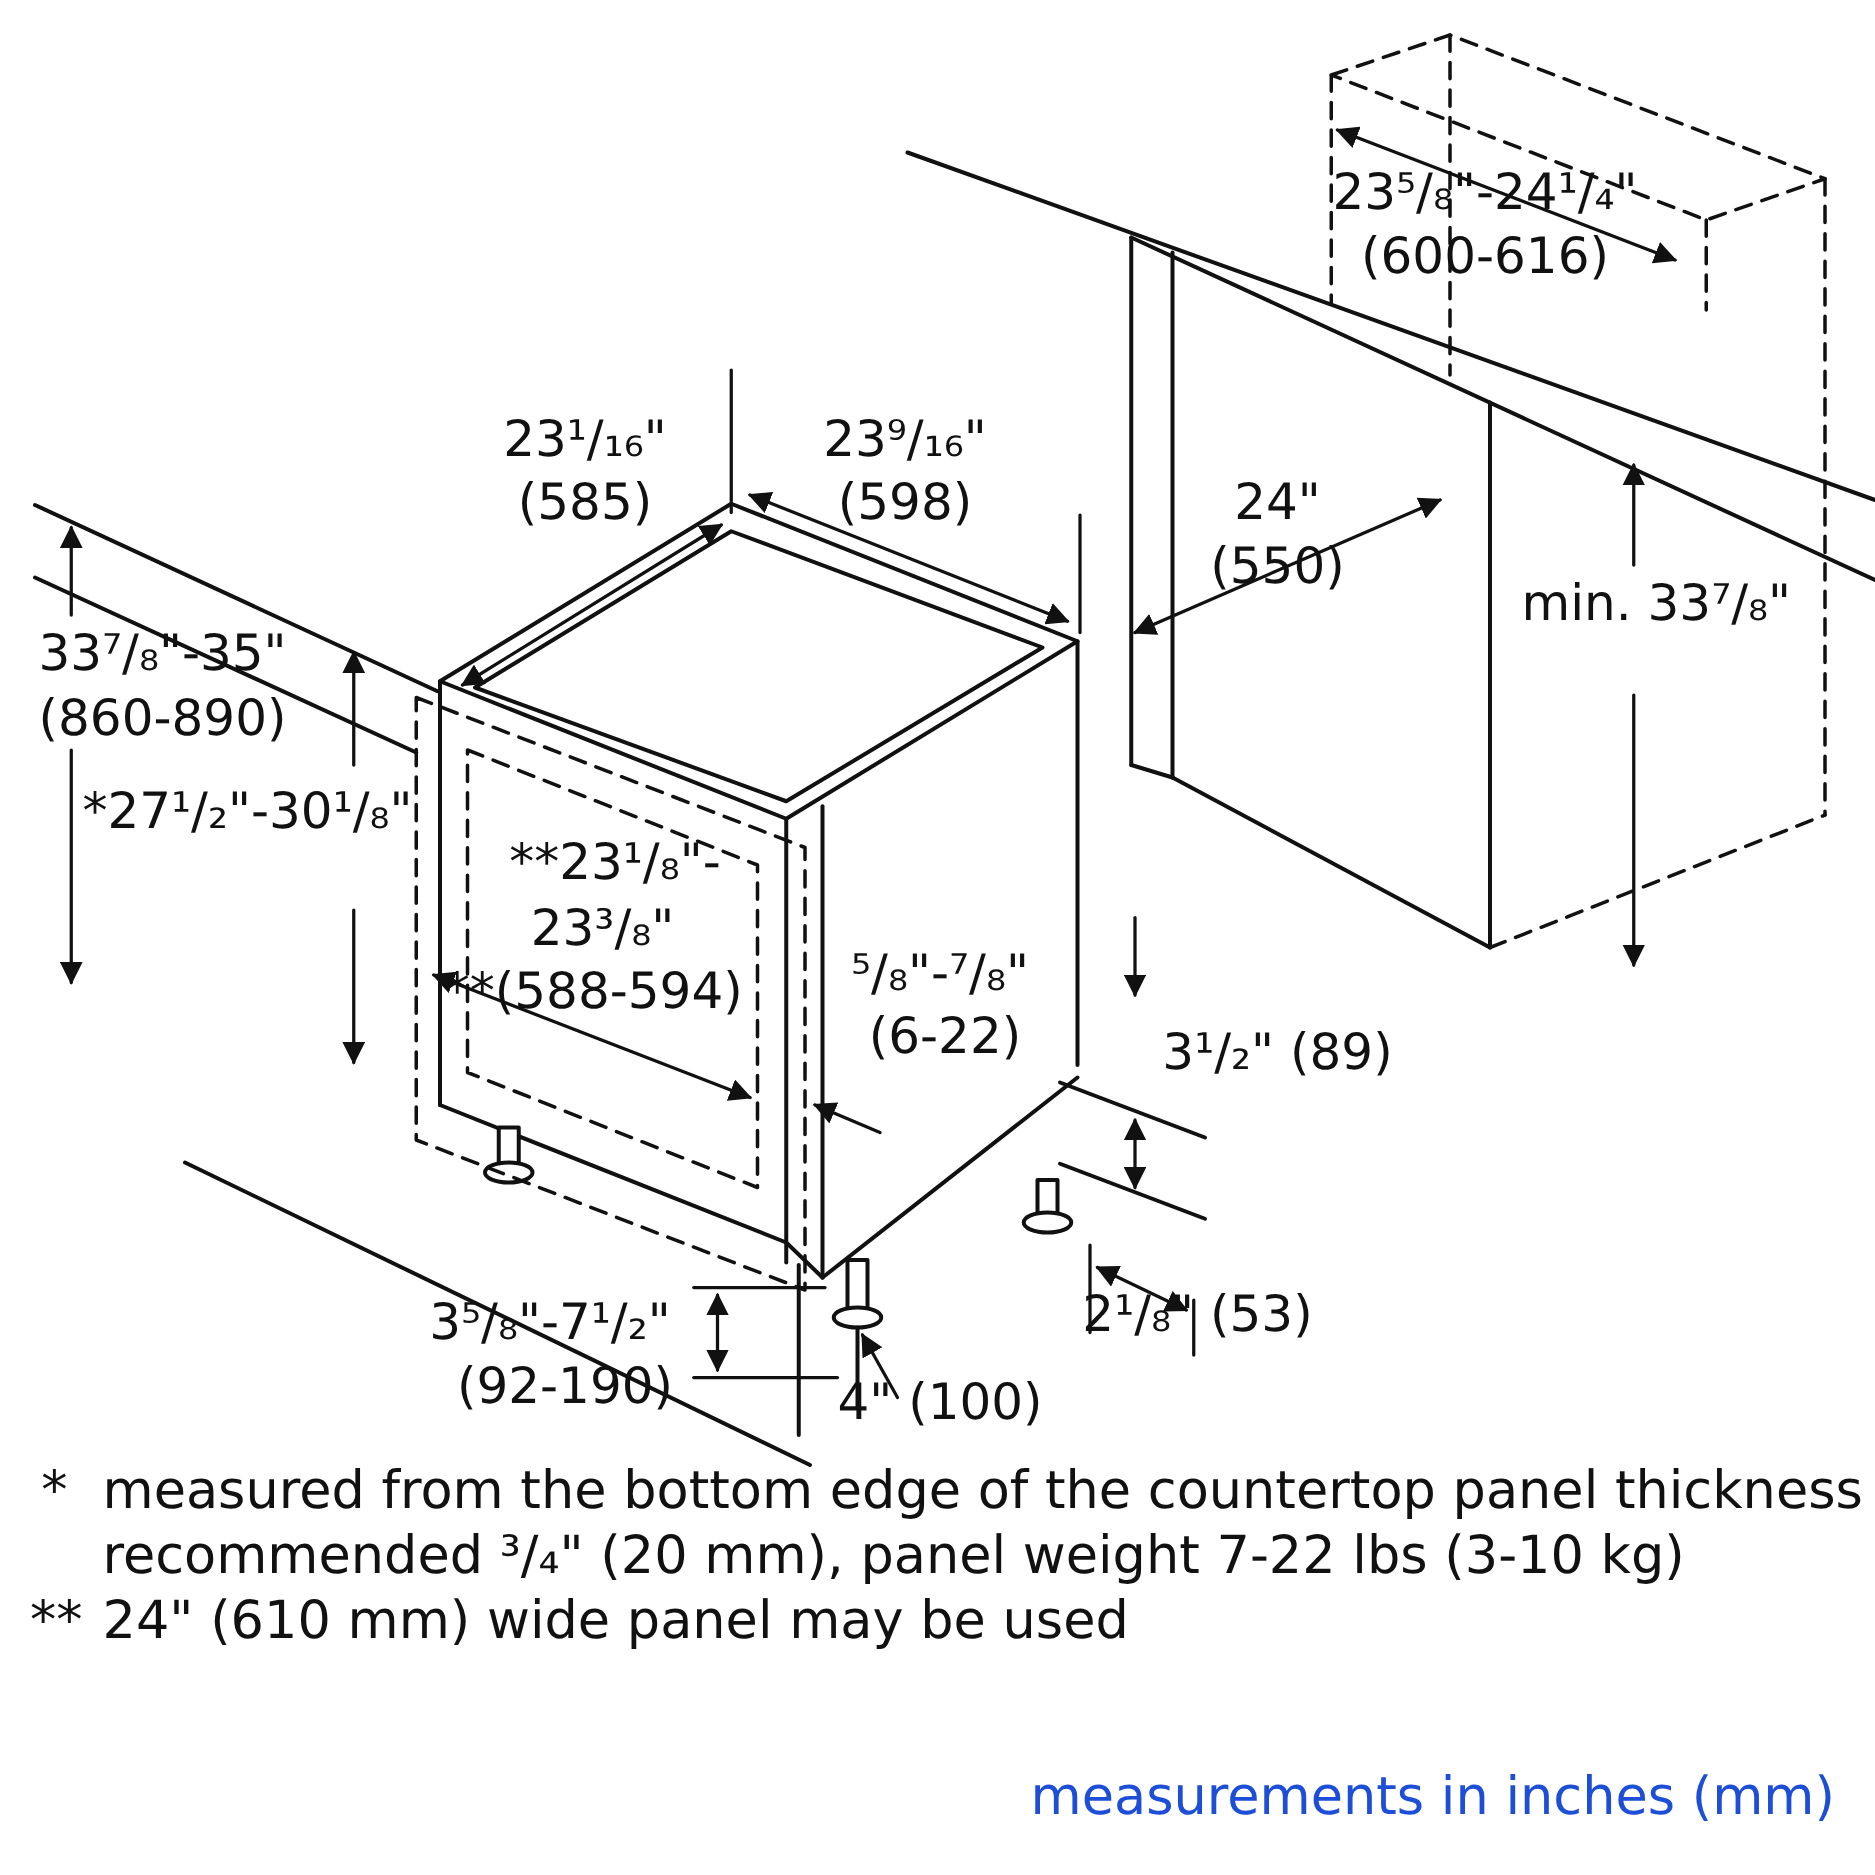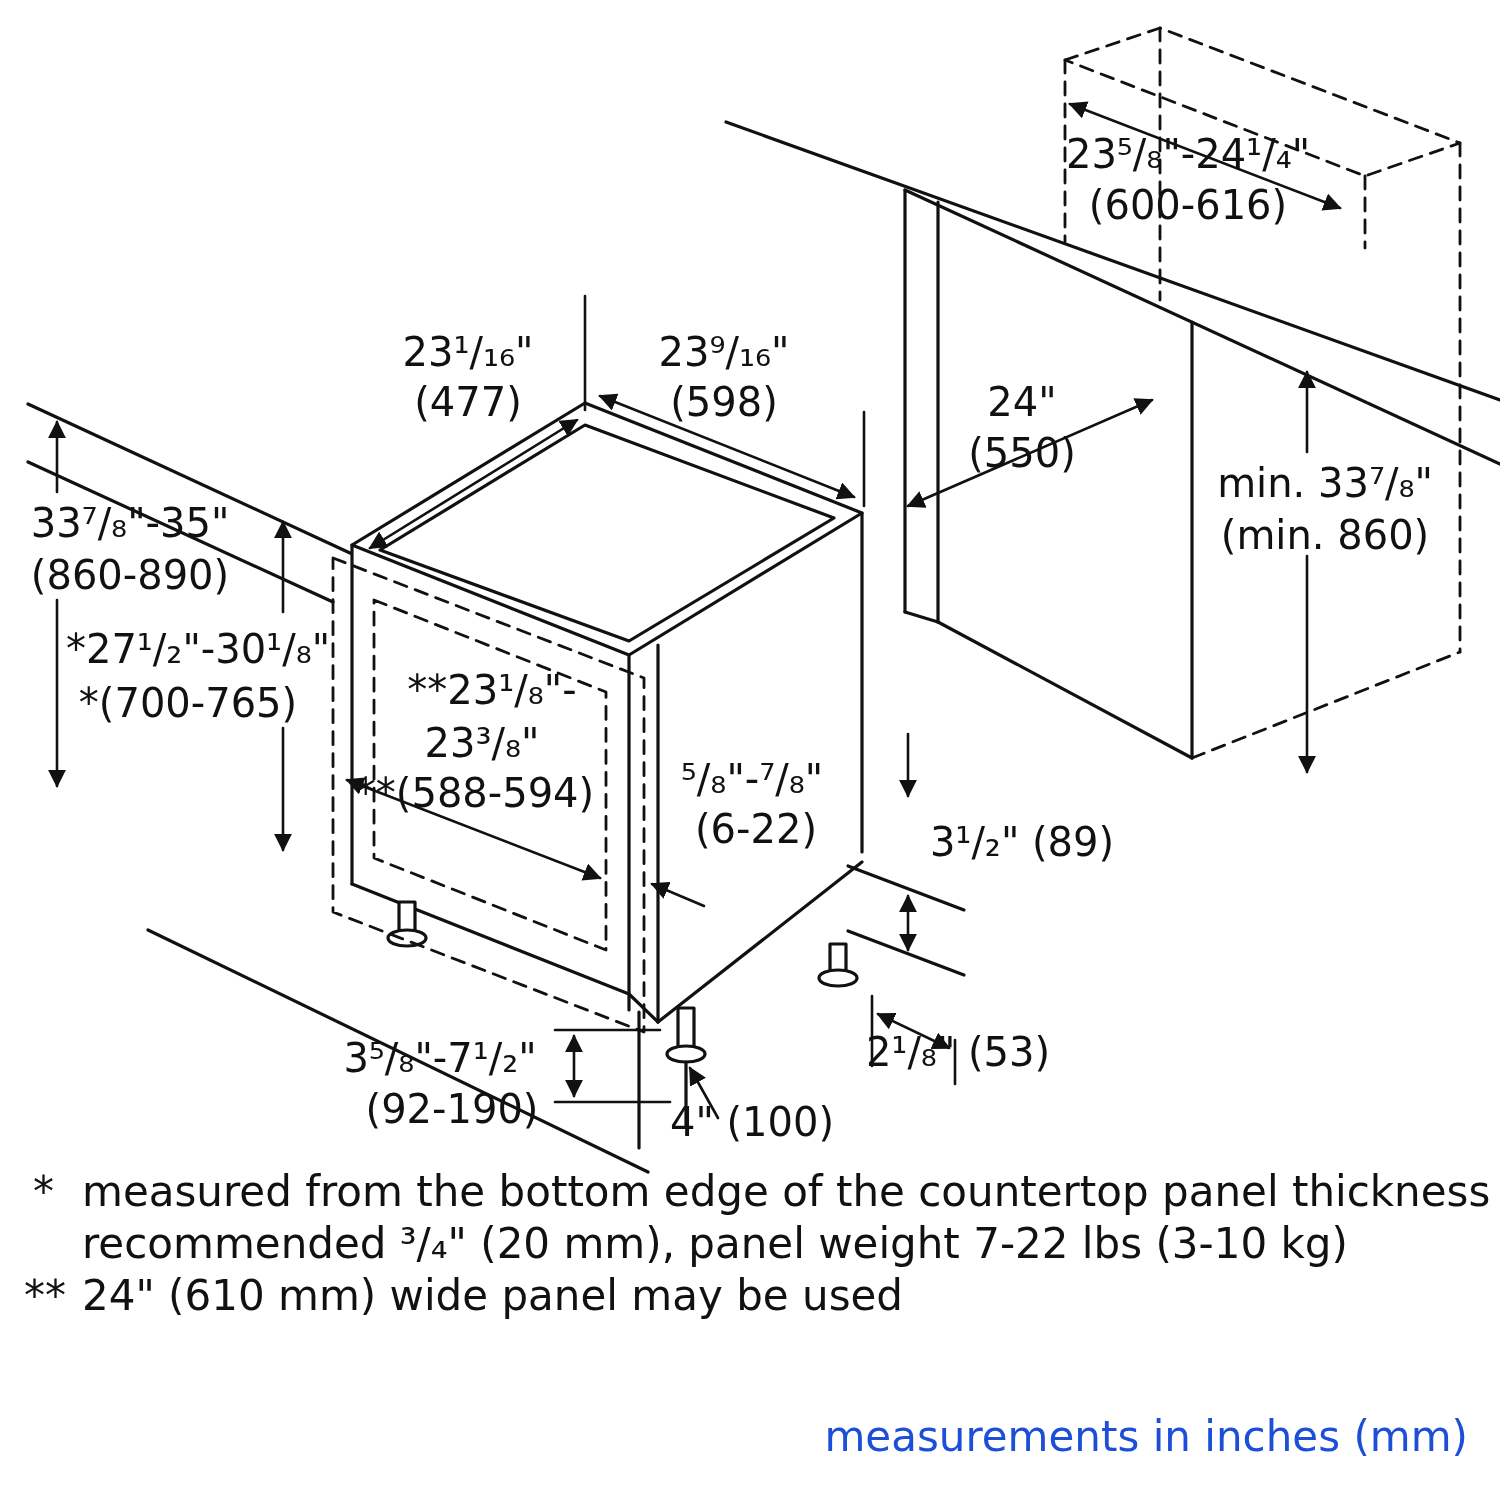--- a/index.html
+++ b/index.html
@@ -129,39 +129,37 @@
         <path d="M555 1102 L670 1102"></path>
         <path d="M574 1036 L574 1096" marker-start="url(#ah)" marker-end="url(#ah)"></path>
       </g>
       <g>
         <path d="M718 1118 L690 1068" marker-end="url(#ah)"></path>
       </g>
     </g>
   </svg>
 
   <div class="lbl" style="left:468px;top:352px">23¹/₁₆"</div>
-  <div class="lbl" style="left:468px;top:402px">(477)</div>
+  <div class="lbl" style="left:468px;top:402px">(585)</div>
 
   <div class="lbl" style="left:724px;top:352px">23⁹/₁₆"</div>
   <div class="lbl" style="left:724px;top:402px">(598)</div>
 
   <div class="lbl" style="left:1188px;top:154px">23⁵/₈"-24¹/₄"</div>
   <div class="lbl" style="left:1188px;top:205px">(600-616)</div>
 
   <div class="lbl" style="left:1022px;top:402px">24"</div>
   <div class="lbl" style="left:1022px;top:453px">(550)</div>
 
   <div class="lbl" style="left:1325px;top:483px">min. 33⁷/₈"</div>
-  <div class="lbl" style="left:1325px;top:535px">(min. 860)</div>
 
   <div class="lbl" style="left:130px;top:523px">33⁷/₈"-35"</div>
   <div class="lbl" style="left:130px;top:575px">(860-890)</div>
 
   <div class="lbl" style="left:198px;top:649px">*27¹/₂"-30¹/₈"</div>
-  <div class="lbl" style="left:188px;top:703px">*(700-765)</div>
 
   <div class="lbl" style="left:492px;top:690px">**23¹/₈"-</div>
   <div class="lbl" style="left:482px;top:743px">23³/₈"</div>
   <div class="lbl" style="left:475px;top:793px">**(588-594)</div>
 
   <div class="lbl" style="left:752px;top:779px">⁵/₈"-⁷/₈"</div>
   <div class="lbl" style="left:756px;top:829px">(6-22)</div>
 
   <div class="lbl" style="left:1022px;top:842px">3¹/₂" (89)</div>
 

